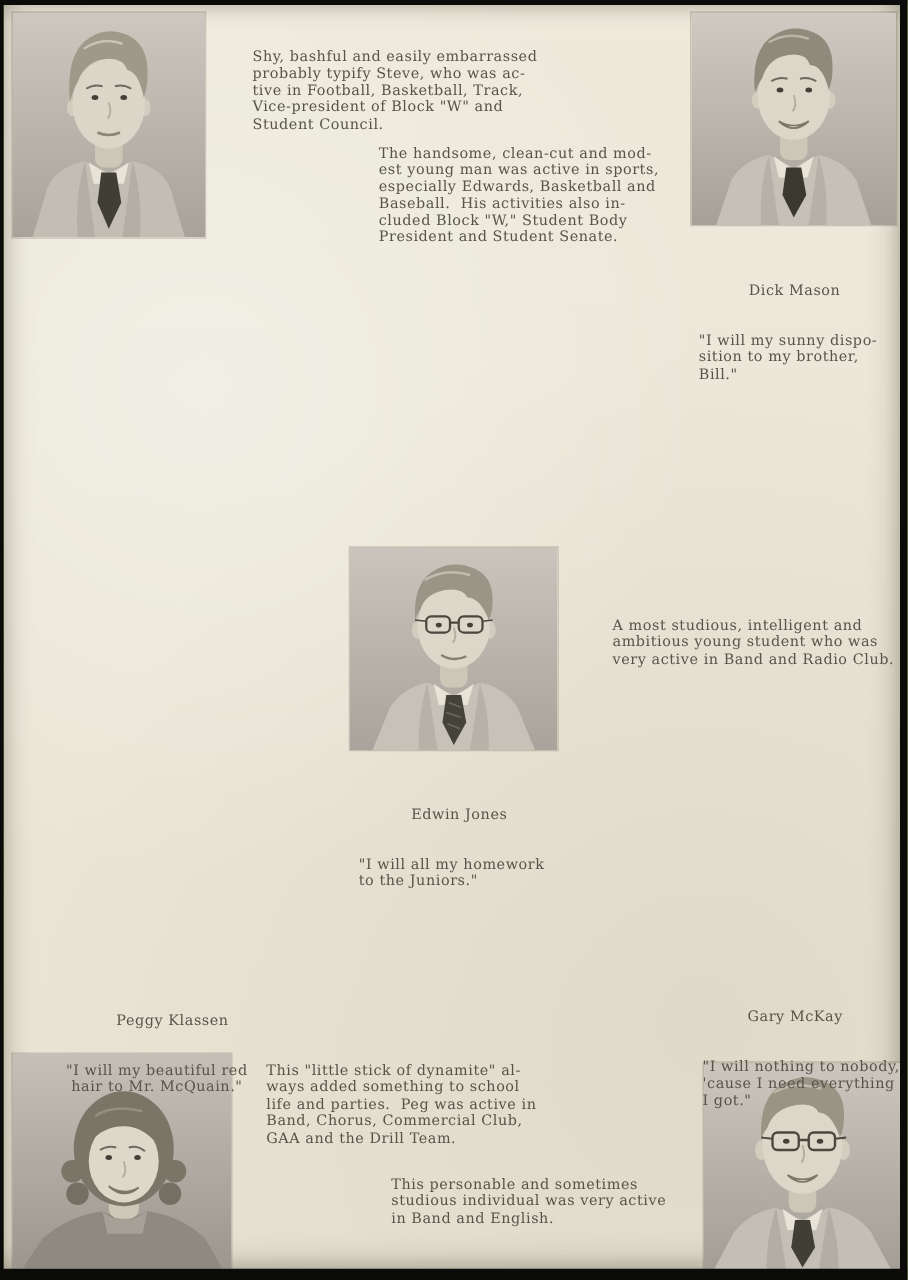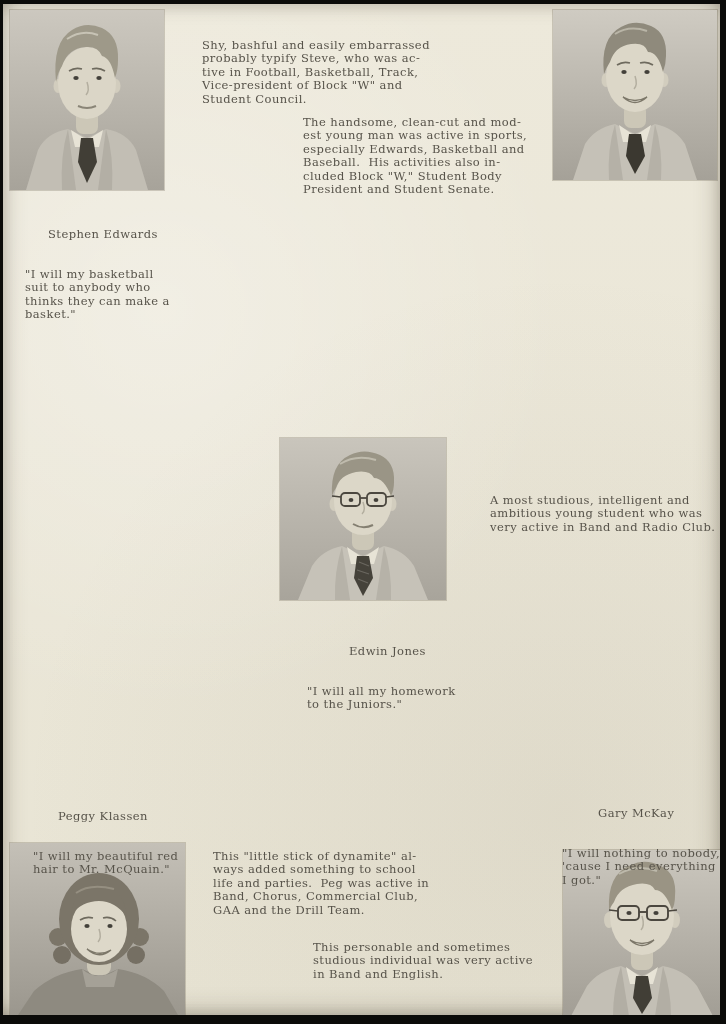--- a/index.html
+++ b/index.html
@@ -189,40 +189,39 @@
 Vice-president of Block "W" and
 Student Council.</div>
 
   <div class="txt" style="left:303px;top:116px;width:272px;">The handsome, clean-cut and mod-
 est young man was active in sports,
 especially Edwards, Basketball and
 Baseball.  His activities also in-
 cluded Block "W," Student Body
 President and Student Senate.</div>
 
-  <div class="txt" style="left:25px;top:201px;width:185px;">
-    <div class="cap-name" style="padding-left:23px;">Stephen Edwards</div>
-    <div>"I will my basketball
-suit to anybody who
-thinks they can make a
-basket."</div>
-  </div>
-
+
+  <div class="txt" style="left:559px;top:199px;width:165px;">
+    <div class="cap-name" style="padding-left:40px;">Dick Mason</div>
+    <div>"I will my sunny dispo-
+sition to my brother,
+Bill."</div>
+  </div>
 
   <div class="txt" style="left:478px;top:494px;width:248px;margin-left:12px;">A most studious, intelligent and
 ambitious young student who was
 very active in Band and Radio Club.</div>
 
-  <div class="txt" style="left:287px;top:618px;width:190px;margin-left:20px;">
+  <div class="txt" style="left:287px;top:618px;width:190px;">
     <div class="cap-name" style="padding-left:42px;">Edwin Jones</div>
     <div>"I will all my homework
 to the Juniors."</div>
   </div>
 
-  <div class="txt" style="left:33px;top:783px;width:185px;">
+  <div class="txt" style="left:33px;top:783px;width:185px;text-align:center;">
     <div class="cap-name" style="padding-left:25px;">Peggy Klassen</div>
     <div>"I will my beautiful red
 hair to Mr. McQuain."</div>
   </div>
 
   <div class="txt" style="left:562px;top:780px;width:170px;">
     <div class="cap-name" style="padding-left:36px;">Gary McKay</div>
     <div>"I will nothing to nobody,
 'cause I need everything
 I got."</div>

